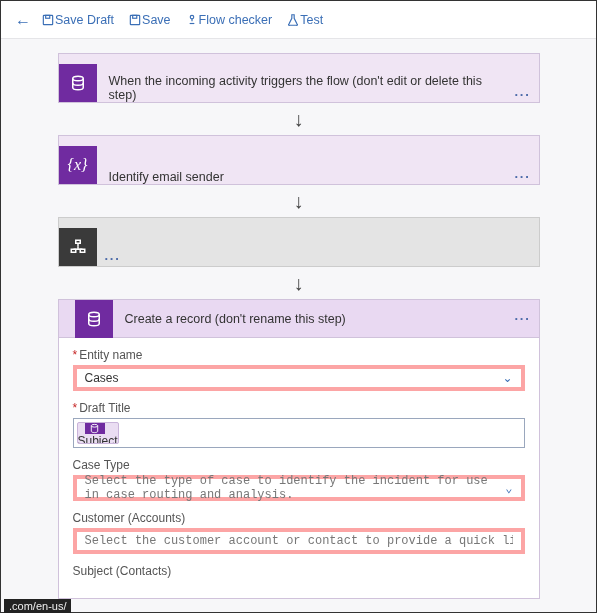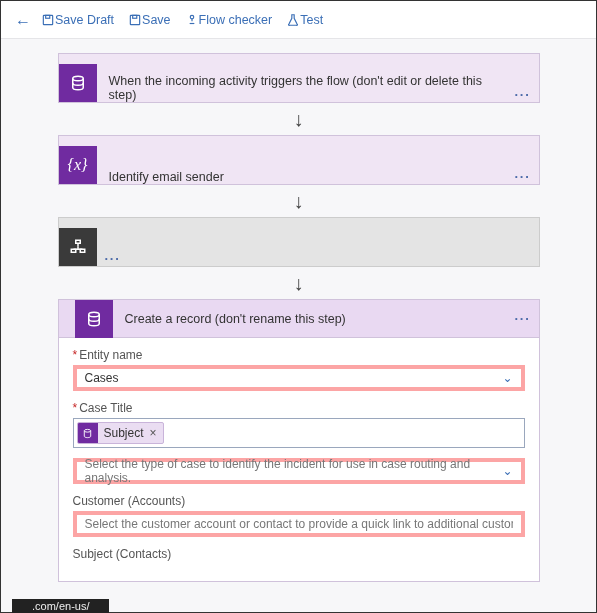--- a/index.html
+++ b/index.html
@@ -128,21 +128,21 @@
     border: 4px solid #fca5a5;
     height: 26px;
     display: flex;
     align-items: center;
     padding: 0 8px;
     font-size: 12px;
     color: #333;
     background: #fff;
     position: relative;
   }
-  .input-box.placeholder { color: #777; }
+  .input-box.placeholder { color: #777; font-family: Liberation Mono, monospace; }
   .chevron {
     margin-left: auto;
     color: #3b6fb6;
     font-size: 12px;
   }
   .token-box {
     border: 1px solid #9aa7bd;
     min-height: 28px;
     padding: 3px;
     display: flex;
@@ -151,42 +151,43 @@
   .token {
     display: inline-flex;
     align-items: center;
     background: #eaddf2;
     border: 1px solid #c9b4da;
     border-radius: 2px;
     height: 22px;
     font-size: 12px;
     color: #333;
     overflow: hidden;
+    flex-direction: column;
   }
   .token-icon {
     background: #702ba0;
     color: #fff;
     width: 20px;
     height: 22px;
     display: flex;
     align-items: center;
     justify-content: center;
     font-size: 11px;
     margin-right: 6px;
   }
   .token .remove { margin: 0 6px 0 6px; color: #555; cursor: pointer; }
 
   .status-bar {
     position: absolute;
     bottom: 0;
-    left: 12px;
+    left: 4px;
     background: #222;
     color: #eee;
     font-size: 11px;
-    padding: 1px 20px;
+    padding: 1px 5px;
   }
 </style>
 </head>
 <body>
 
 <div class="header">
   <span class="back-icon">←</span>
   <div class="hdr-actions">
     <div class="hdr-btn">
       <svg viewBox="0 0 24 24" fill="none" stroke="#3b6fb6" stroke-width="2">
@@ -274,36 +275,37 @@
 
       <div class="field">
         <div class="field-label req">Entity name</div>
         <div class="input-box">
           <span>Cases</span>
           <span class="chevron">⌄</span>
         </div>
       </div>
 
       <div class="field">
-        <div class="field-label req">Case Title</div>
+        <div class="field-label req">Draft Title</div>
         <div class="token-box">
           <span class="token">
             <span class="token-icon">
               <svg width="11" height="11" viewBox="0 0 24 24" fill="none" stroke="#fff" stroke-width="2">
                   <ellipse cx="12" cy="6" rx="7" ry="3"></ellipse>
                   <path d="M5 6v12c0 1.7 3.1 3 7 3s7-1.3 7-3V6"></path>
                 </svg>
             </span>
             <span>Subject</span>
             <span class="remove">×</span>
           </span>
         </div>
       </div>
 
       <div class="field">
+        <div class="field-label">Case Type</div>
         <div class="input-box placeholder">
           <span>Select the type of case to identify the incident for use in case routing and analysis.</span>
           <span class="chevron">⌄</span>
         </div>
       </div>
 
       <div class="field">
       </div>
 
       <div class="field">

